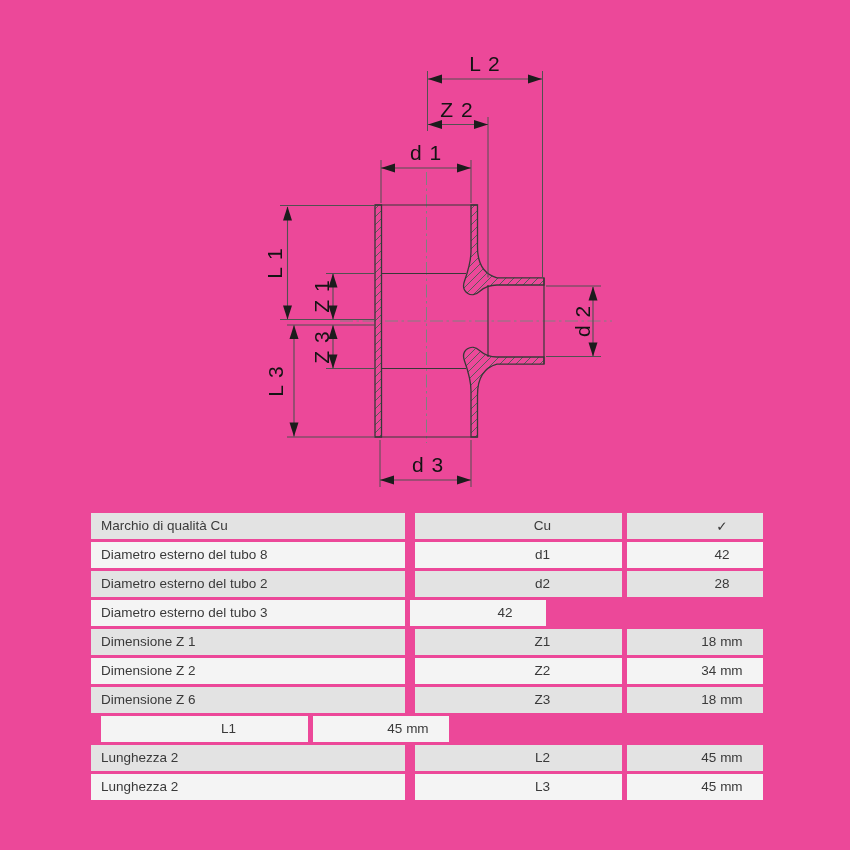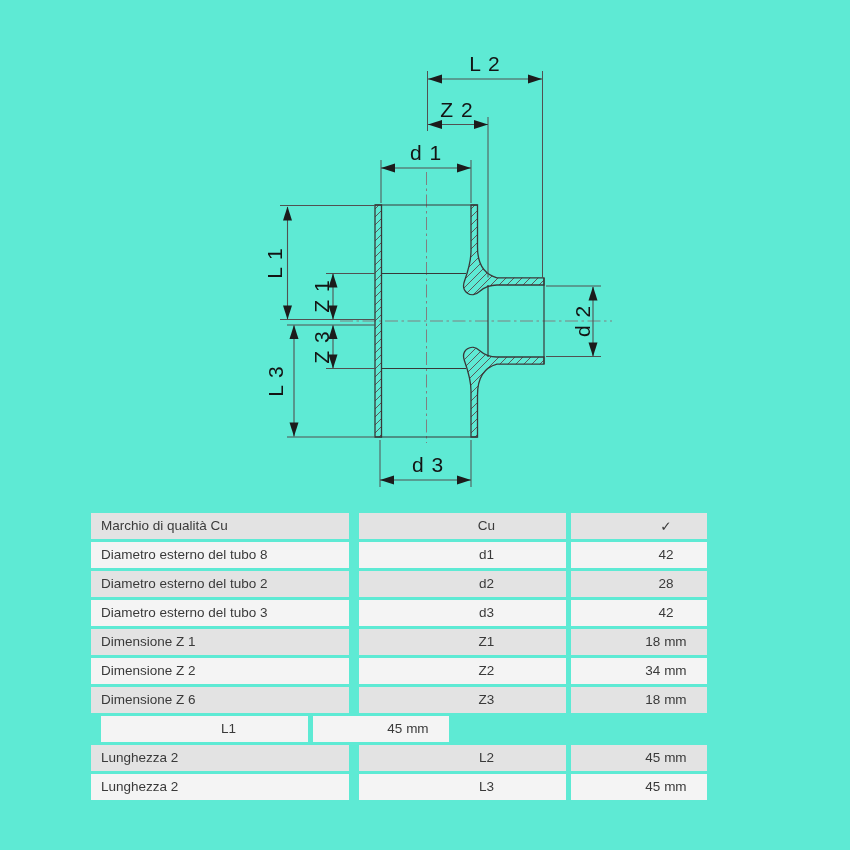--- a/index.html
+++ b/index.html
@@ -2,27 +2,27 @@
 <html style="--row-dark: #e3e3e3; --row-light: #f4f4f4; --table-text: #3a3a3a;"><head>
 <meta charset="utf-8">
 <style>
   :root{
     --row-dark:#e3e3e3;
     --row-light:#f4f4f4;
     --table-text:#3a3a3a;
   }
   *{box-sizing:border-box;margin:0;padding:0;}
   body{background:#ffffff;font-family:"Liberation Sans",sans-serif;}
-  .stage{position:relative;width:850px;height:850px;background:#5eead4;overflow:hidden;}
+  .stage{position:relative;width:850px;height:850px;background:#ec4899;overflow:hidden;}
   .drawing{position:absolute;left:0;top:0;}
   .dim-label{font-family:"Liberation Sans",sans-serif;font-size:21px;fill:#141414;letter-spacing:1px;}
   .spec-table{position:absolute;left:91px;top:513px;width:672px;}
   .trow{display:flex;height:25.5px;margin-bottom:3.5px;font-size:13.5px;color:var(--table-text);}
   .cell{display:flex;align-items:center;}
-  .c1{width:258px;padding-left:10px;}
+  .c1{width:314px;padding-left:10px;}
   .c2{width:207px;margin-left:10px;justify-content:center;padding-left:48px;}
   .c3{width:136px;margin-left:5px;justify-content:center;}
   .c3 span{transform:translateX(27px);}
   .trow:nth-child(odd) .cell{background:var(--row-dark);}
   .trow:nth-child(even) .cell{background:var(--row-light);}
 </style>
 </head>
 <body>
 
 <div class="stage">
@@ -137,21 +137,20 @@
     </div>
     <div class="trow">
       <div class="cell c1">Diametro esterno del tubo 2</div>
       <div class="cell c2">d2</div>
       <div class="cell c3">
           <span>28</span>
         </div>
     </div>
     <div class="trow">
       <div class="cell c1">Diametro esterno del tubo 3</div>
-      <div class="cell c2">d3</div>
       <div class="cell c3">
           <span>42</span>
         </div>
     </div>
     <div class="trow">
       <div class="cell c1">Dimensione Z 1</div>
       <div class="cell c2">Z1</div>
       <div class="cell c3">
           <span>18 mm</span>
         </div>

